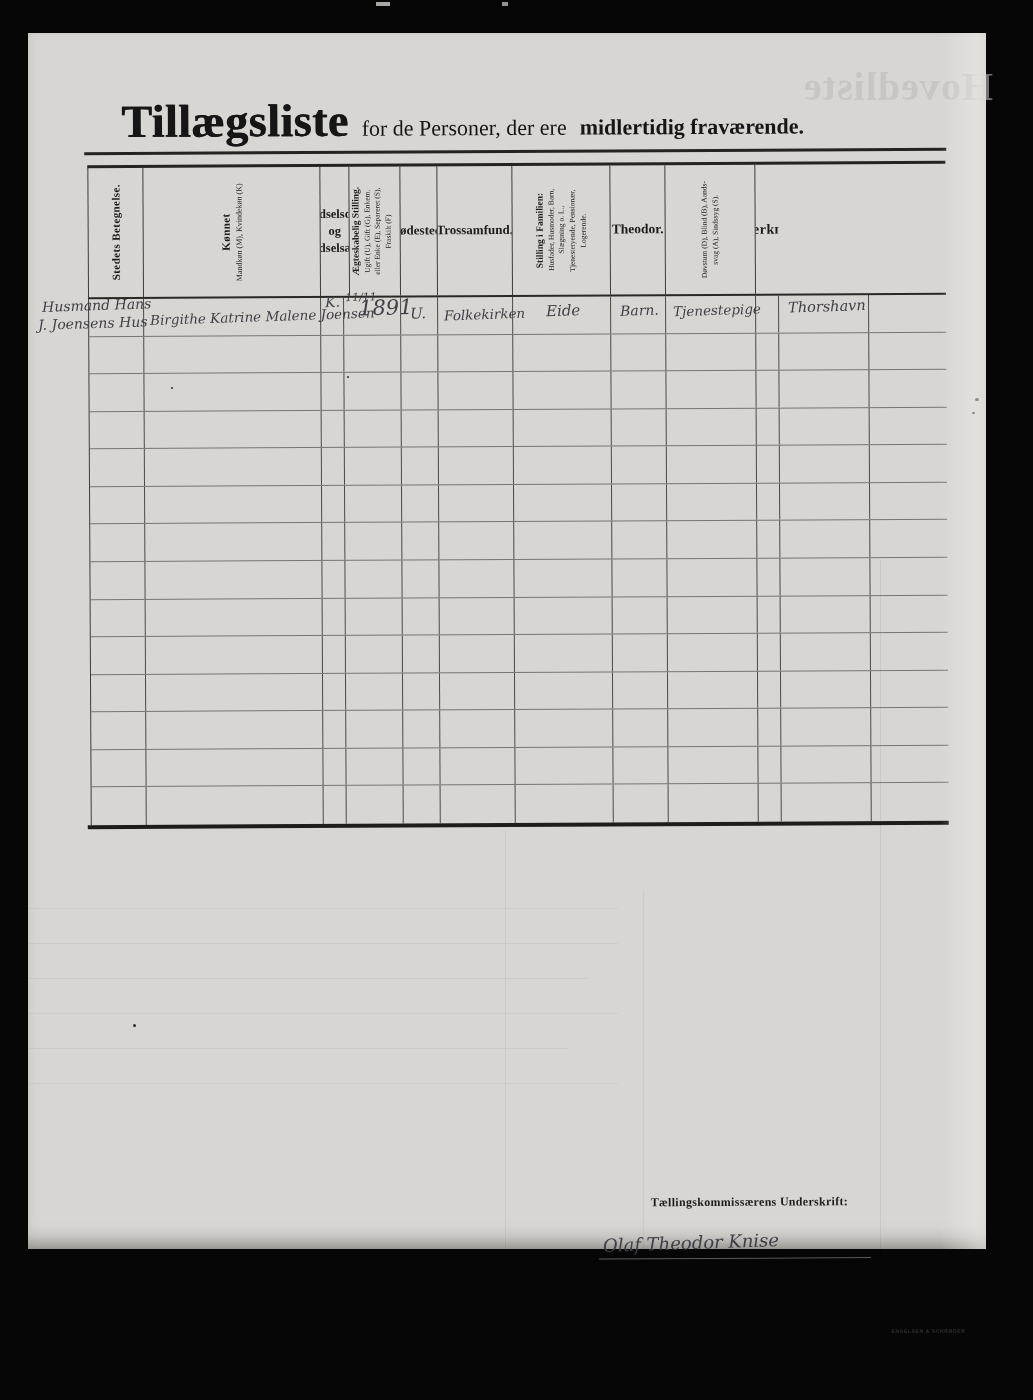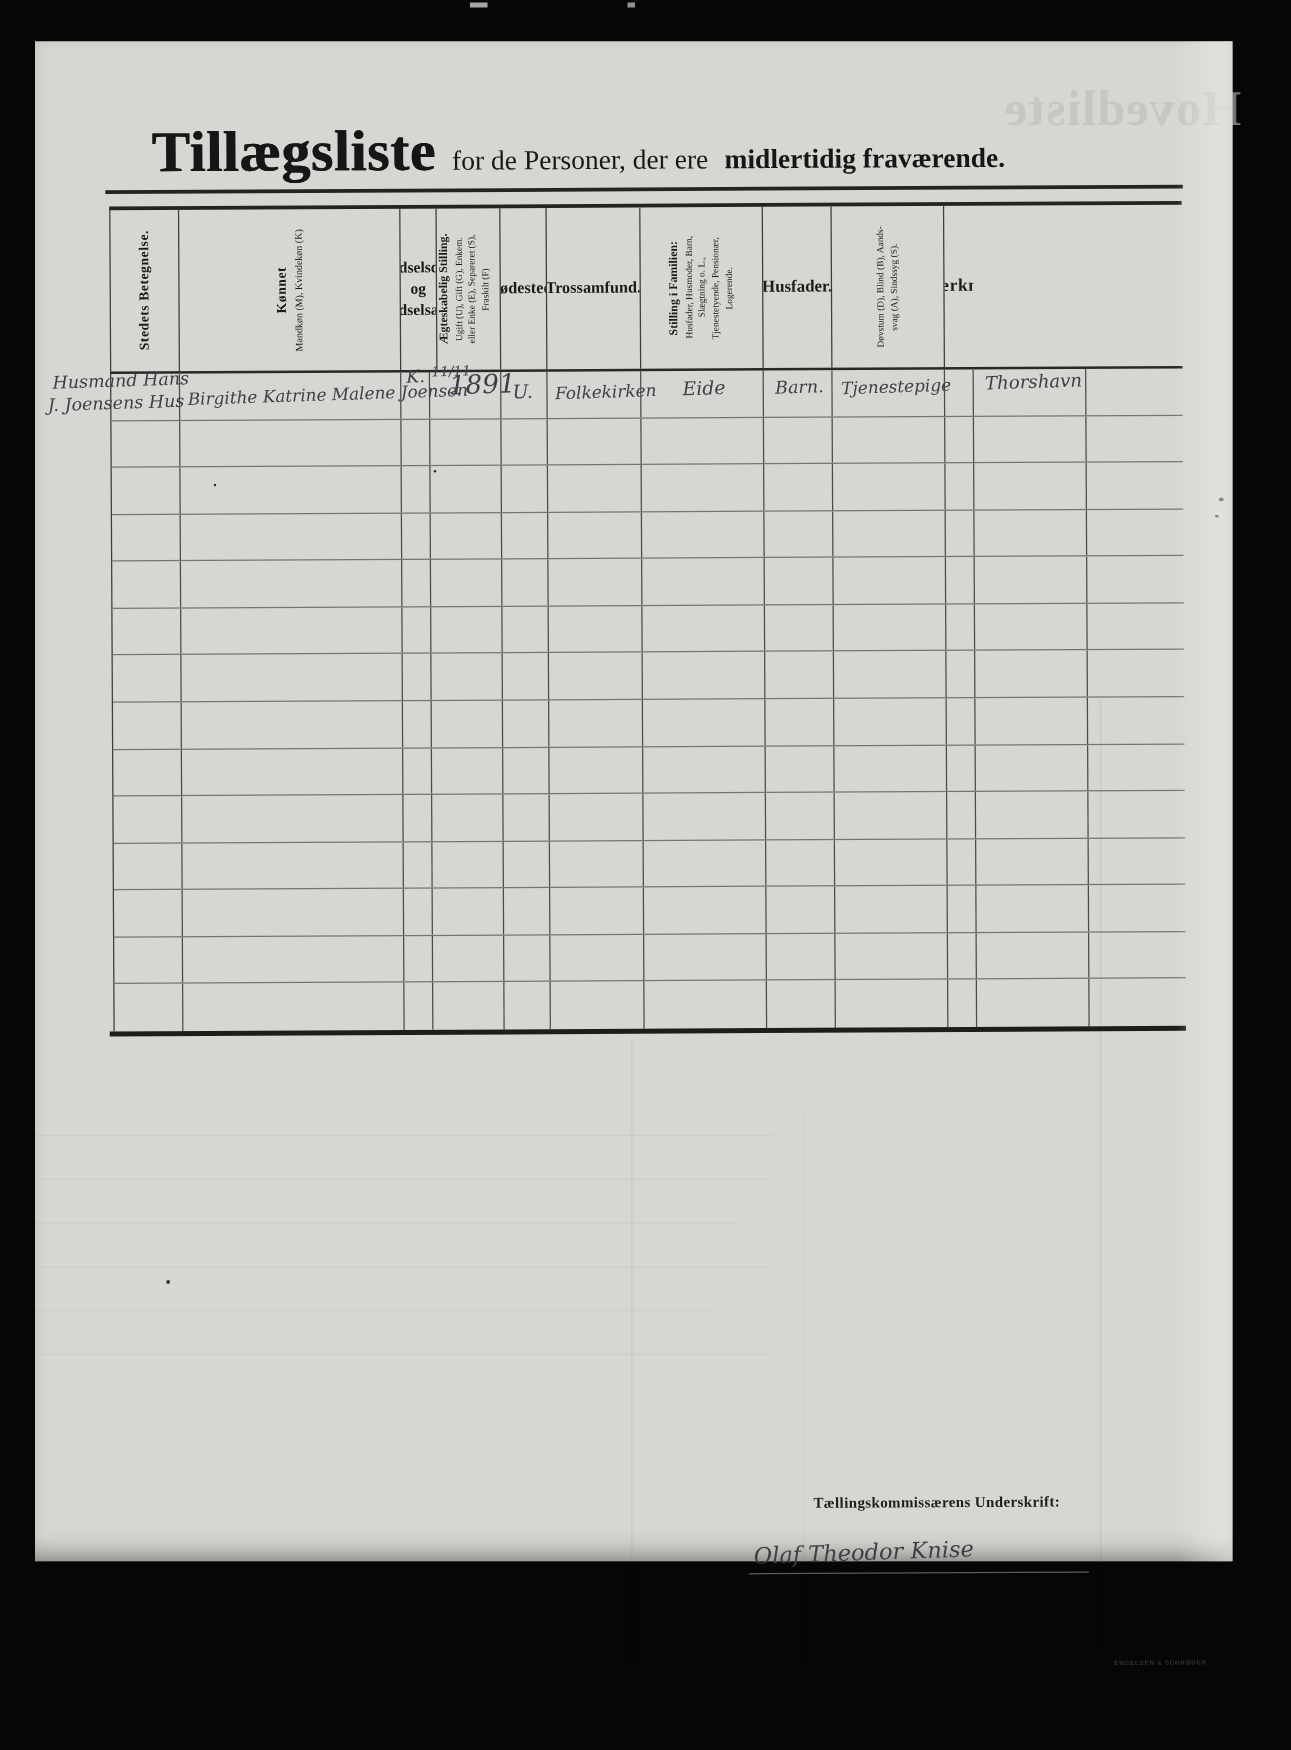--- a/index.html
+++ b/index.html
@@ -112,21 +112,21 @@
           </div>
           <div class="th hb">Fødested.</div>
           <div class="th hb">Trossamfund.</div>
           <div class="th pair">
             <span class="vtext v9b">Stilling i Familien:</span>
             <span class="vtext v75">Husfader, Husmoder, Barn,</span>
             <span class="vtext v75">Slægtning o. L.,</span>
             <span class="vtext v75">Tjenestetyende, Pensionær,</span>
             <span class="vtext v75">Logerende.</span>
           </div>
-          <div class="th hb" style="font-size:13.5px;">Husfader.</div>
+          <div class="th hb" style="font-size:13.5px;">Theodor.</div>
           <div class="th pair">
             <span class="vtext v75">Døvstum (D), Blind (B), Aands-</span>
             <span class="vtext v75">svag (A), Sindssyg (S).</span>
           </div>
           <div class="th hb14">Anmærkninger</div>
         </div>
 
         <div class="tbody" id="tbody">
             <div class="trow cols">
               <div class="td"></div>

